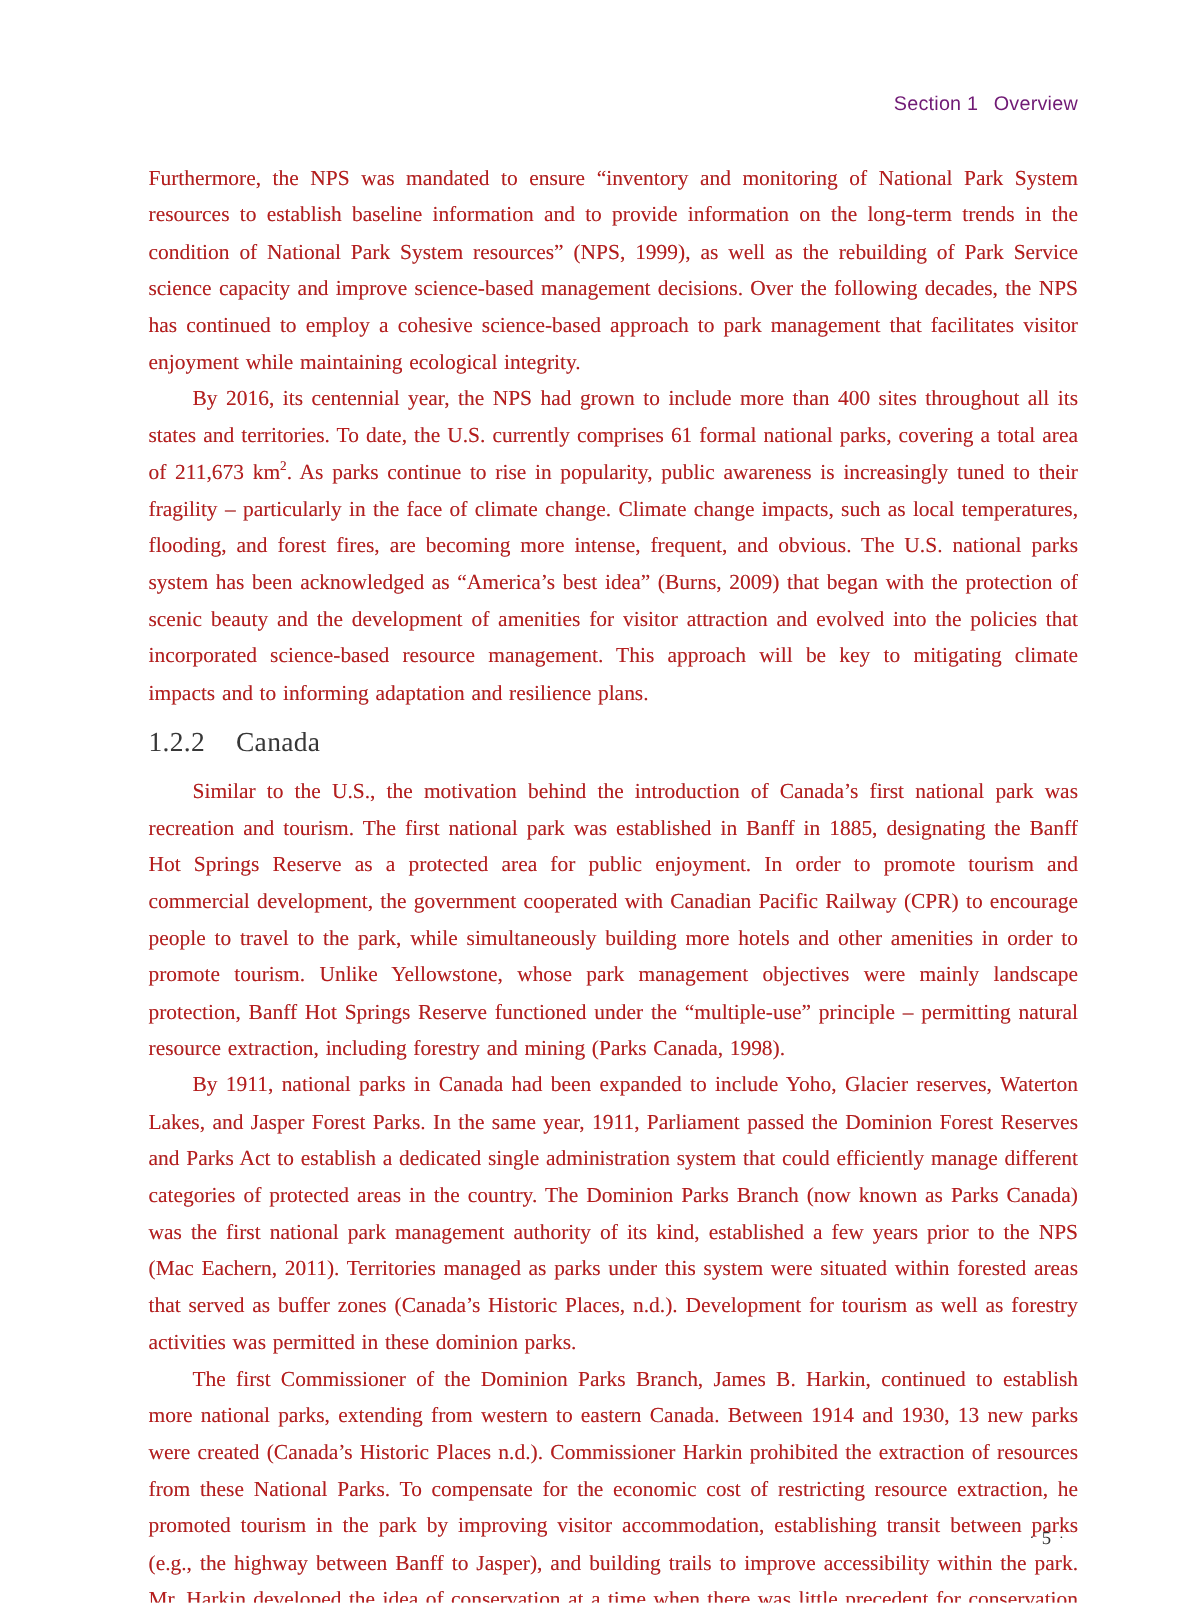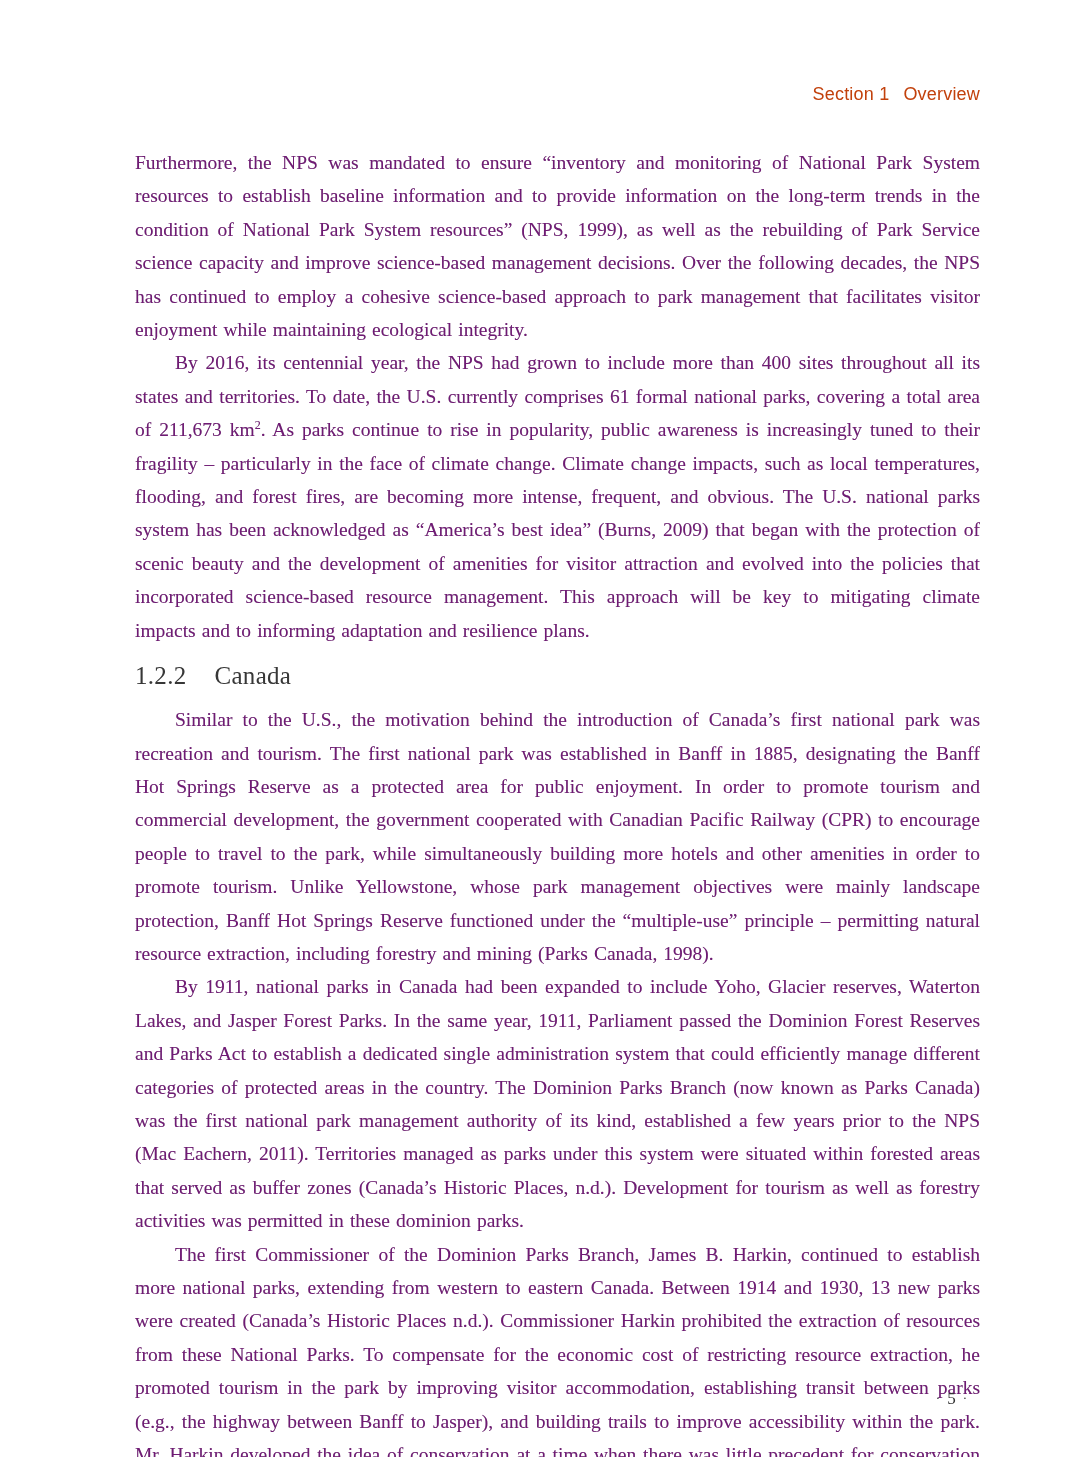--- a/index.html
+++ b/index.html
@@ -15,38 +15,38 @@
     overflow: hidden;
   }
   .running-header {
     position: absolute;
     top: 84px;
     left: 135px;
     right: 100px;
     text-align: right;
     font-family: "Liberation Sans", sans-serif;
     font-size: 18px;
-    color: #c2410c;
+    color: #701a75;
     letter-spacing: 0.2px;
   }
   .running-header .hdr-section {
     margin-right: 14px;
   }
   .content {
     position: absolute;
     top: 146px;
     left: 135px;
     right: 100px;
   }
   p.body {
     font-family: "Liberation Serif", serif;
     font-size: 19.5px;
     line-height: 33.4px;
     text-align: justify;
-    color: #701a75;
+    color: #b91c1c;
     margin: 0;
     word-spacing: 1.2px;
     text-shadow: 0 0 0.4px rgba(40,40,40,0.35);
   }
   p.indent {
     text-indent: 40px;
   }
   sup.km-sup {
     font-size: 12px;
     line-height: 0;

